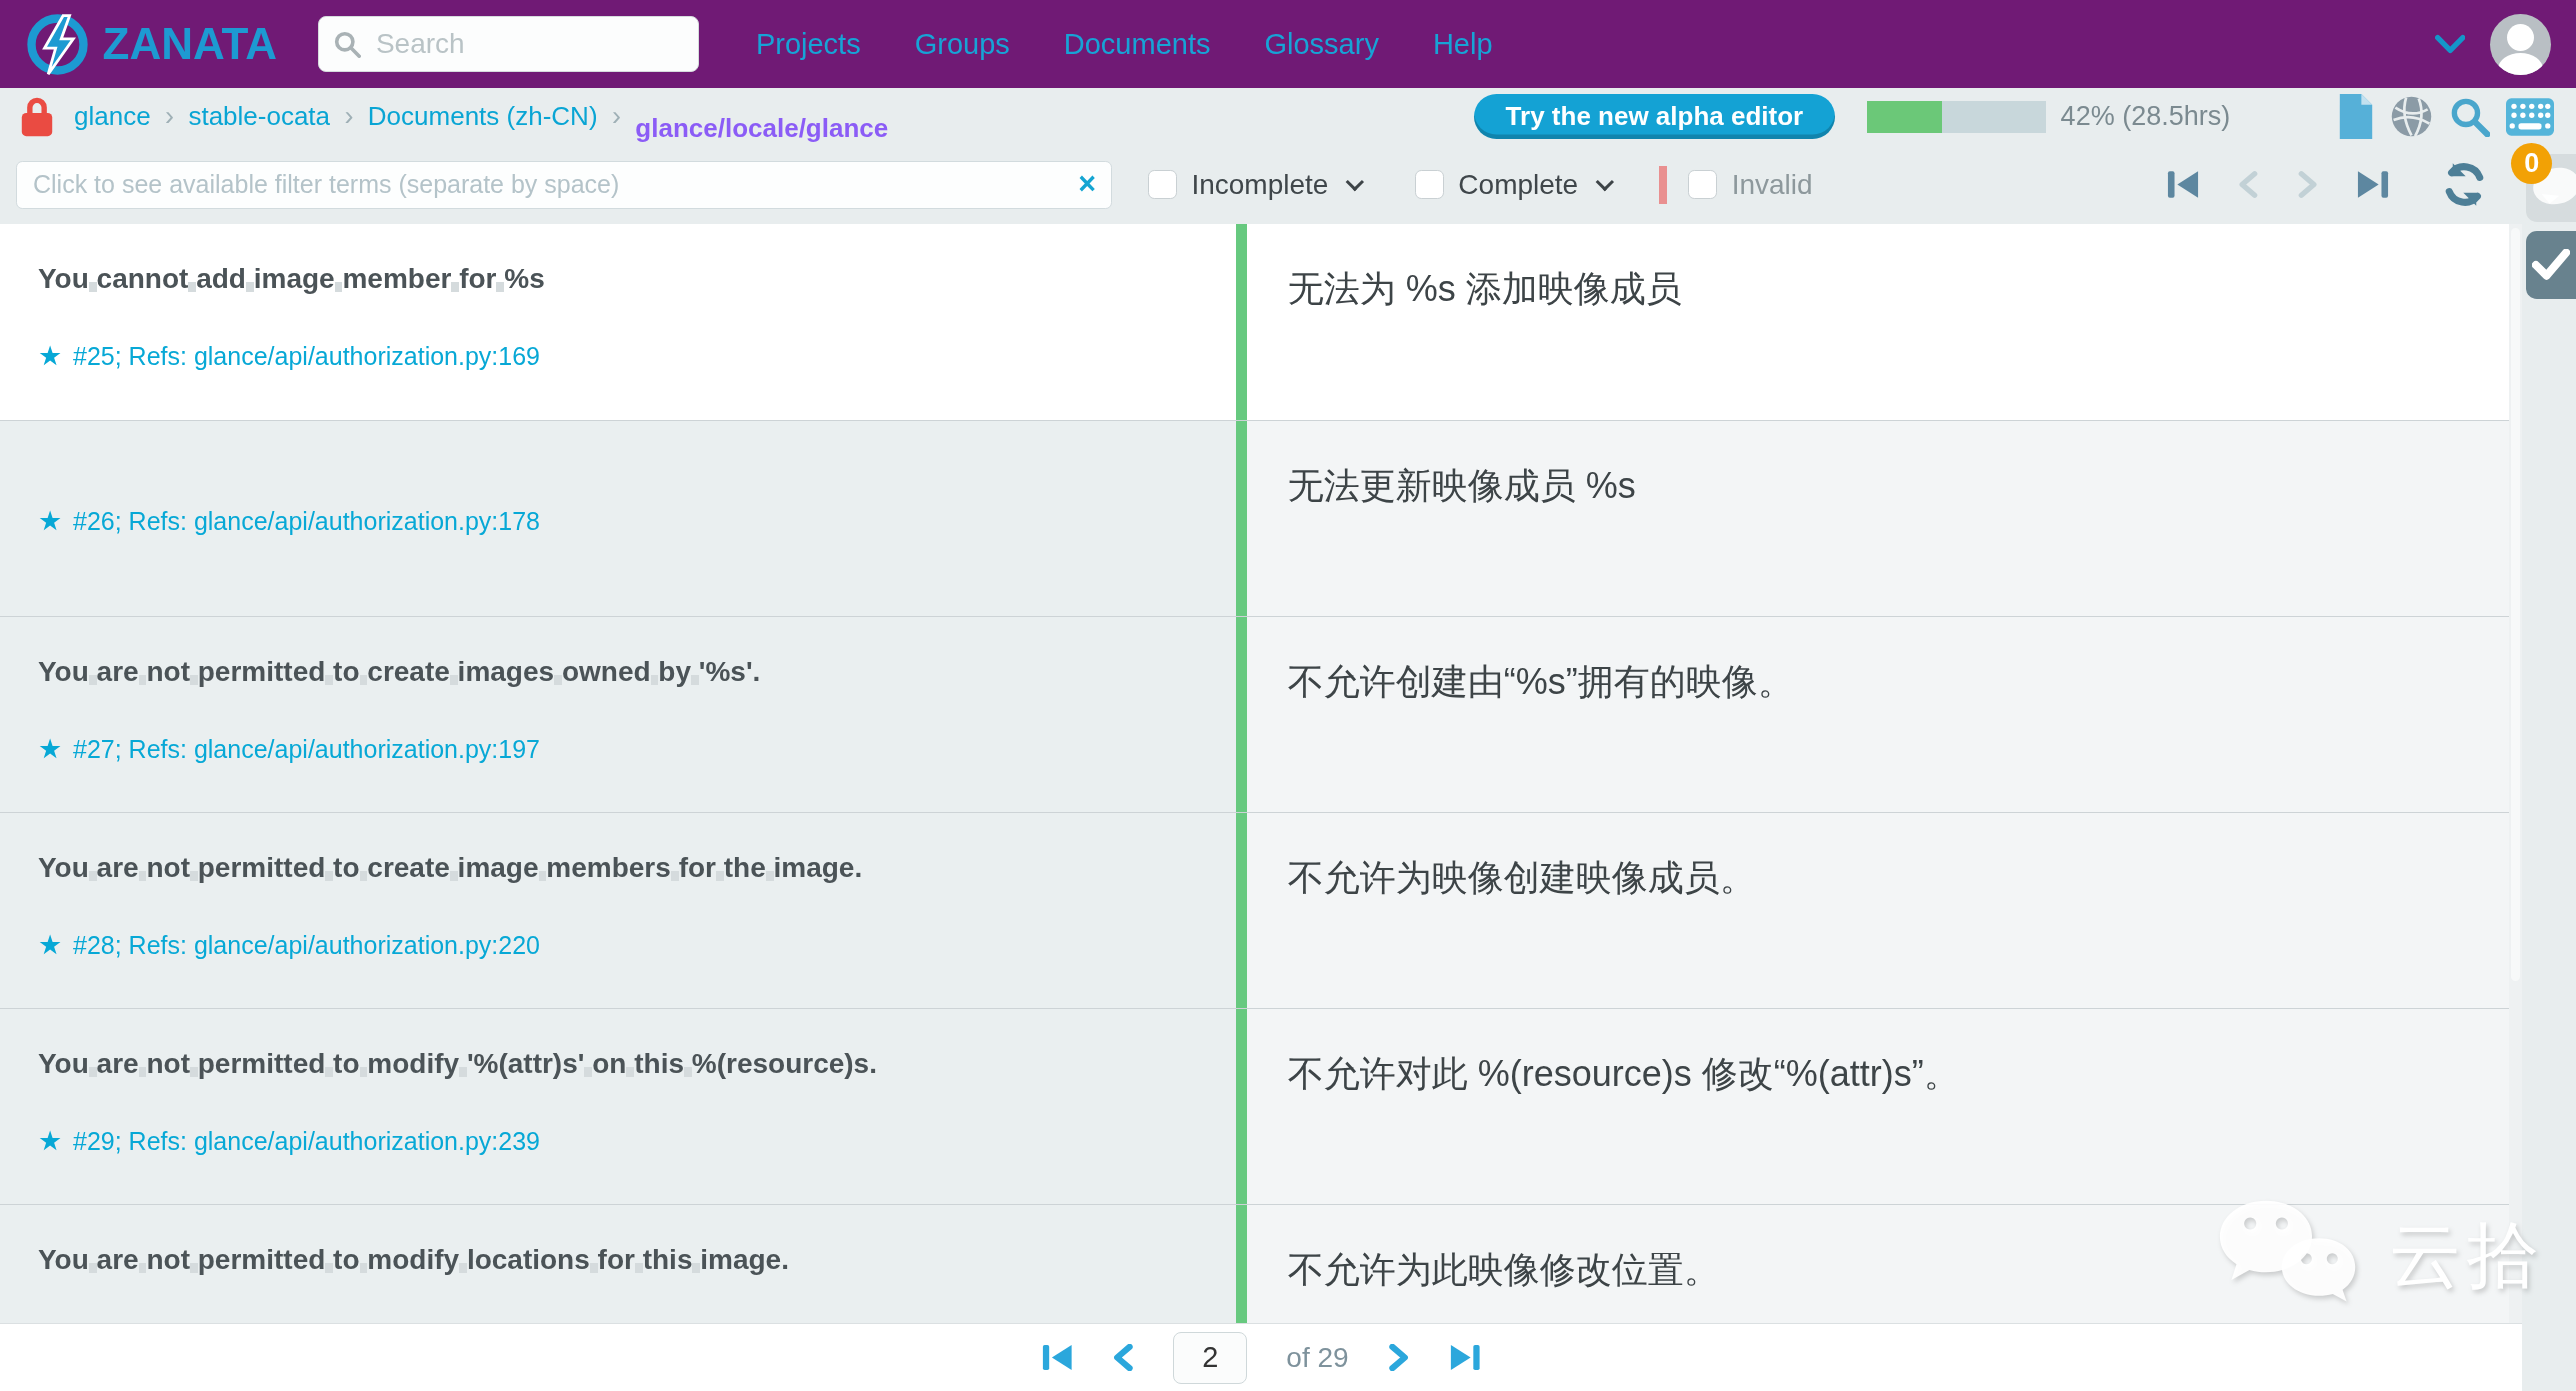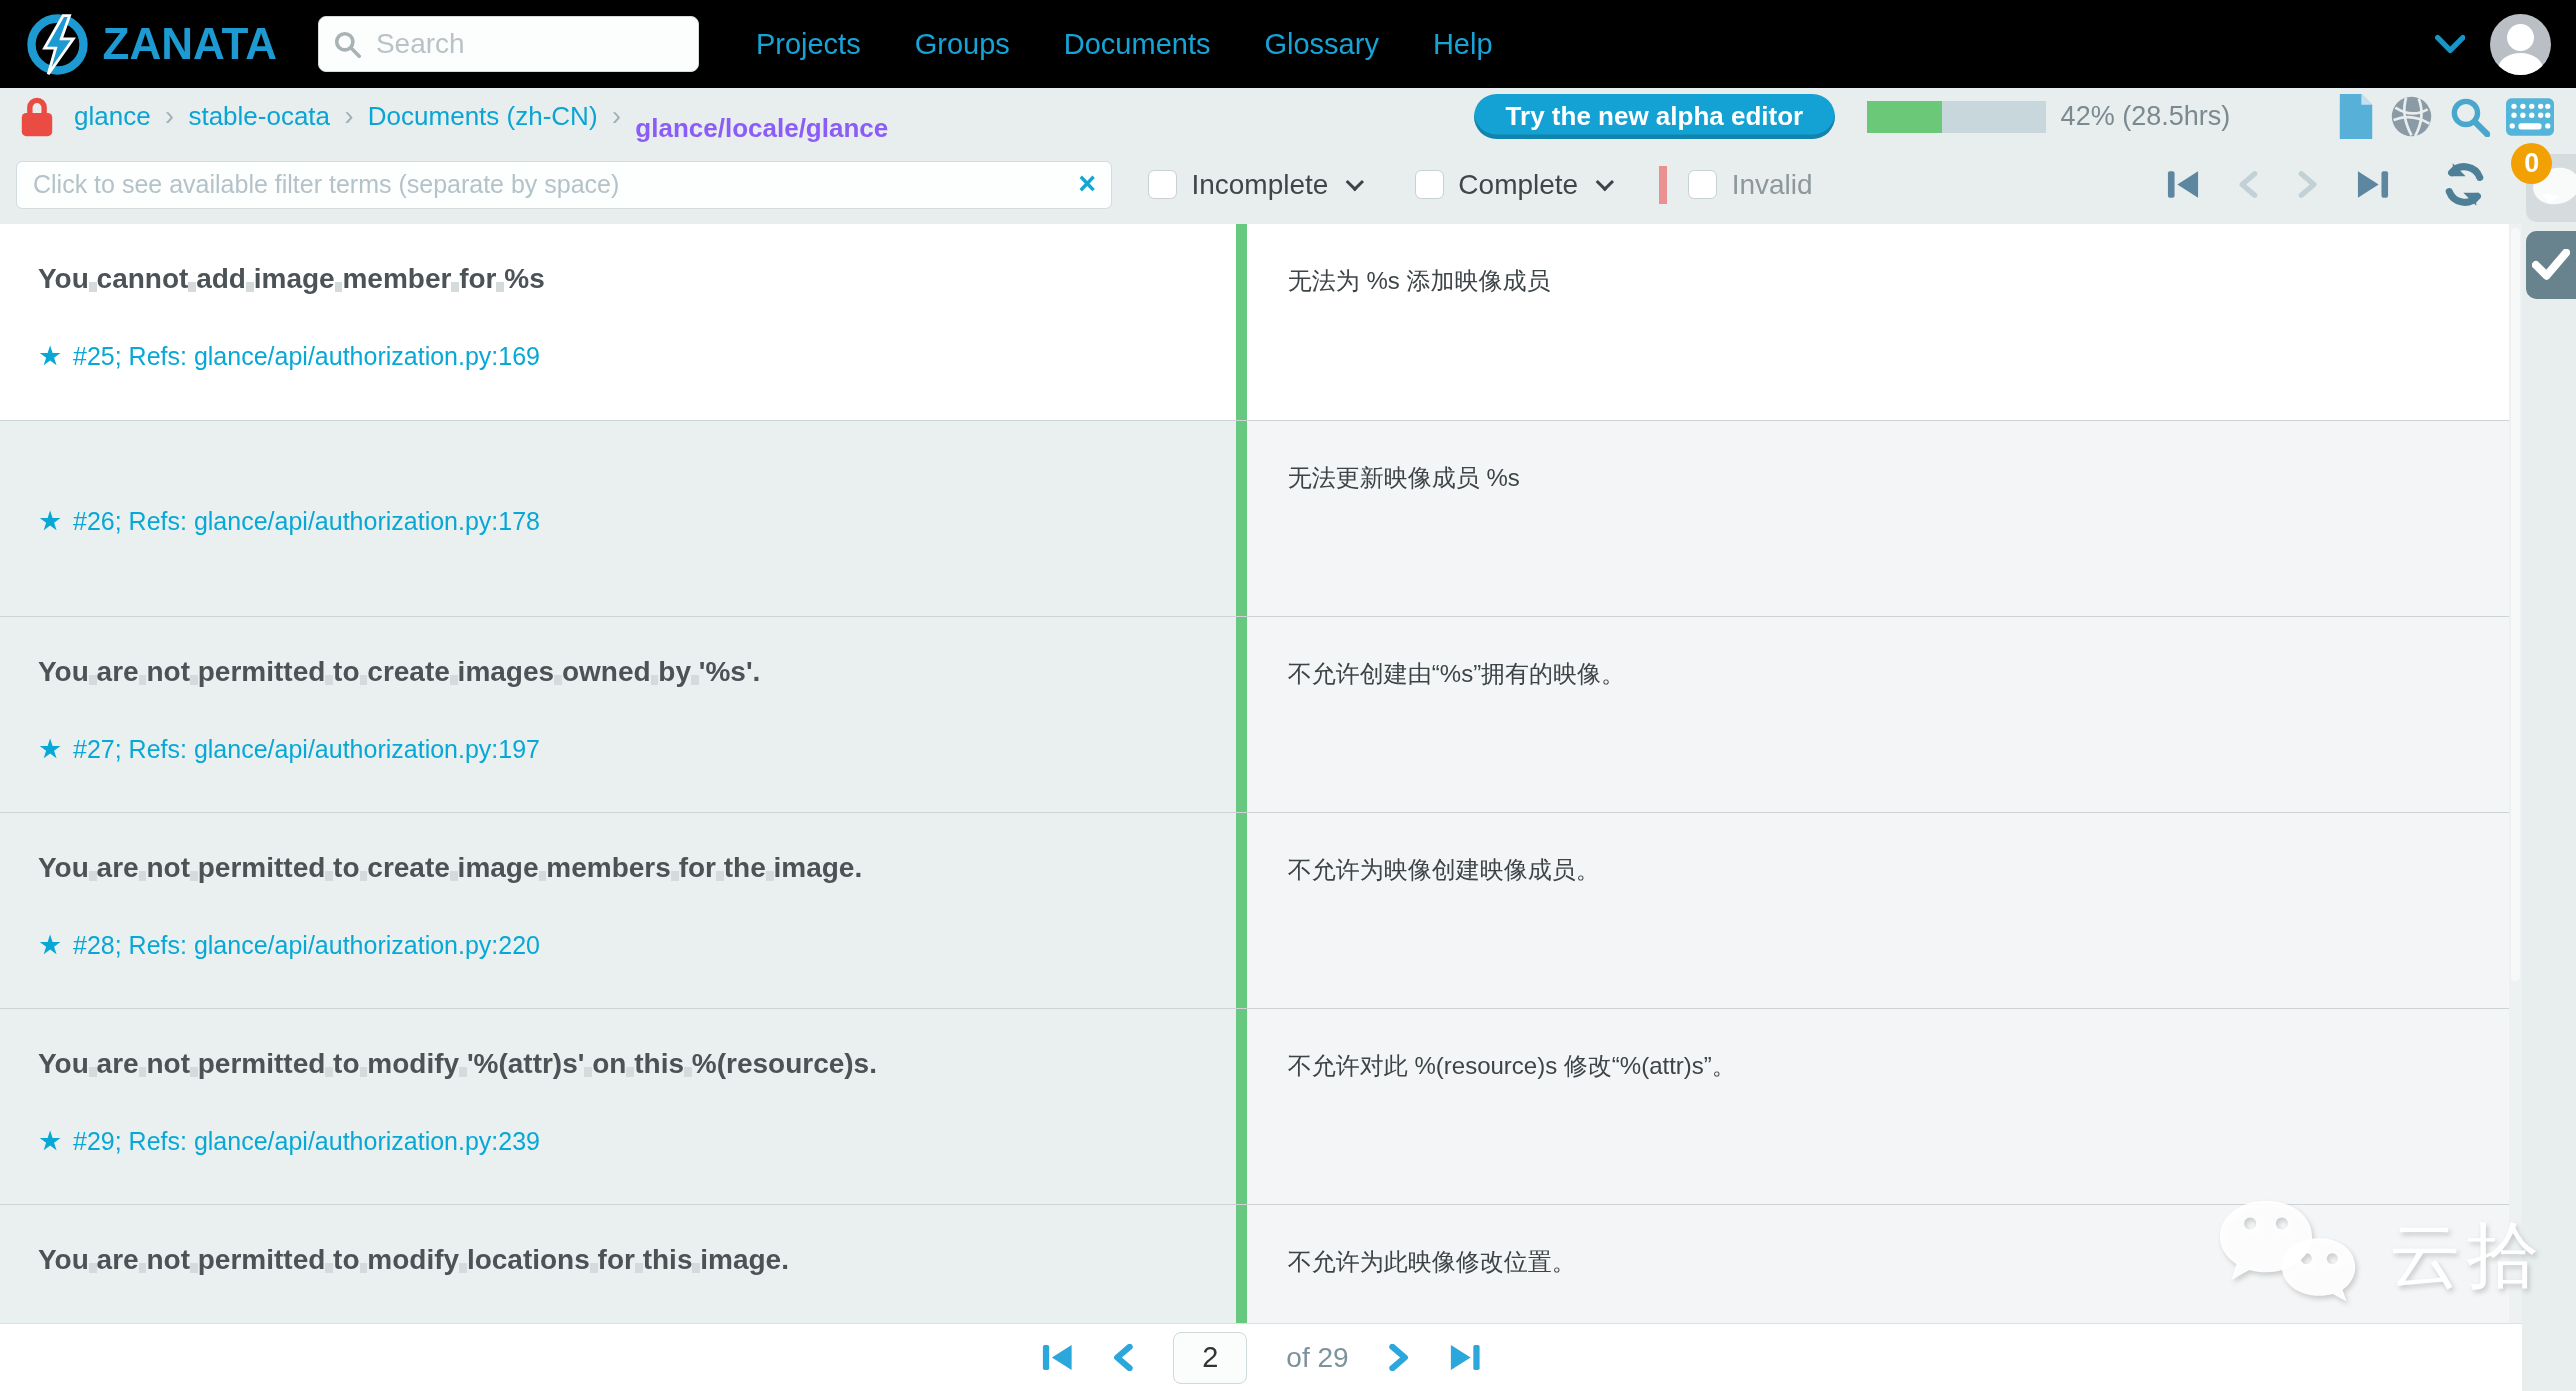--- a/index.html
+++ b/index.html
@@ -1,20 +1,20 @@
 <!DOCTYPE html>
 <html style="font-size:14.4px"><head>
 <meta charset="utf-8">
 <style>
   * { margin:0; padding:0; box-sizing:border-box; }
   html,body { width:2576px; height:1391px; overflow:hidden; }
   body { font-family:"Liberation Sans","DejaVu Sans",sans-serif; background:#fff; position:relative; }
 
   
-  .hdr { height:88px; background:#000000; display:flex; align-items:center; padding:0 25px; position:relative; }
+  .hdr { height:88px; background:#701a75; display:flex; align-items:center; padding:0 25px; position:relative; }
   .logo { display:flex; align-items:center; gap:12.6px; }
   .logo svg { width:65px; height:65px; }
   .brand { font-size:44px; font-weight:bold; color:#1d9ad2; letter-spacing:0px; }
   .hsearch { margin-left:41px; position:relative; }
   .hsearch input { width:381px; height:56px; border:1.8px solid #d5dbdd; border-radius:8px; background:#fcfdfd;
     padding:0 14.4px 0 57px; font-size:28px; color:#555; outline:none; font-family:inherit; }
   .hsearch input::placeholder { color:#b9c3c6; }
   .hsearch .mag { position:absolute; left:16px; top:15.2px; }
   .hnav { display:flex; gap:54px; margin-left:57px; }
   .hnav a { font-size:29px; color:#17a3d6; text-decoration:none; }
@@ -60,21 +60,21 @@
   .row { display:flex; height:196px; }
   .row + .row { border-top:1.8px solid #cdd3d6; }
   .src { width:1236px; background:#eaeff0; padding:39px 36px 0 38px; }
   .row.selected .src, .row.selected .tgt { background:#fff; }
   .vdiv { width:10.8px; background:#67c97f; flex:none; }
   .tgt { flex:1; background:#f3f5f6; padding:41px 36px 0 41px; }
   .srctext { font-size:28px; font-weight:bold; color:#4b5357; }
   .sp { background:linear-gradient(#0000 60%, #d5dbdd 60%, #d5dbdd 94%, #0000 94%); }
   .ref { margin-top:45px; font-size:25px; color:#07a8d6; display:flex; align-items:center; gap:10.8px; }
   .star { font-size:27px; cursor:pointer; }
-  .tgttext { font-size:24px; color:#3d4447; }
+  .tgttext { font-size:36px; color:#3d4447; }
   .scrolltrack { position:absolute; right:0; top:0; bottom:0; width:12.6px; background:#eef1f2; }
   .scrollthumb { position:absolute; right:1.8px; top:3.6px; width:9px; height:753px; background:#f7f9f9; border-radius:4.5px; }
 
   
   .side { position:absolute; right:0; top:145px; bottom:0; width:54px; background:#e8edee; z-index:5; }
   .sbtn { position:absolute; left:3.6px; right:0; height:68px; border-radius:10.8px 0 0 10.8px; cursor:pointer; }
   .sbtn.chat { top:9px; background:#d6dcde; }
   .sbtn.check { top:86px; background:#68828e; display:flex; align-items:center; justify-content:center; }
   .badge { position:absolute; left:-14.4px; top:-10.8px; width:41px; height:41px; border-radius:50%; background:#f2a105;
     color:#fff; font-size:27px; font-weight:bold; display:flex; align-items:center; justify-content:center; }

